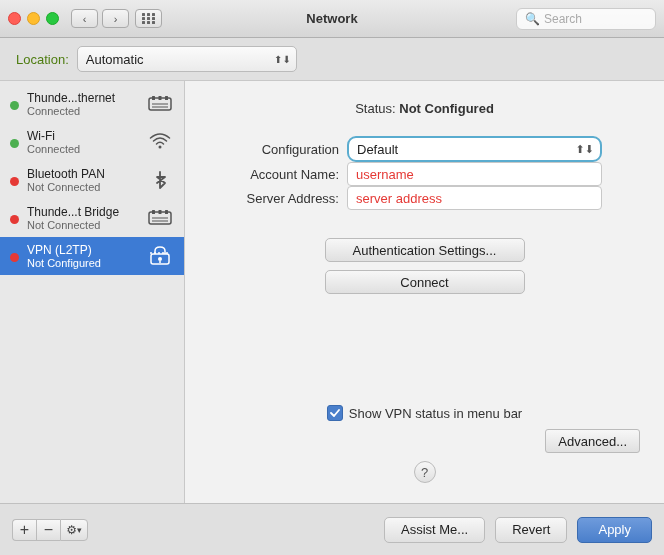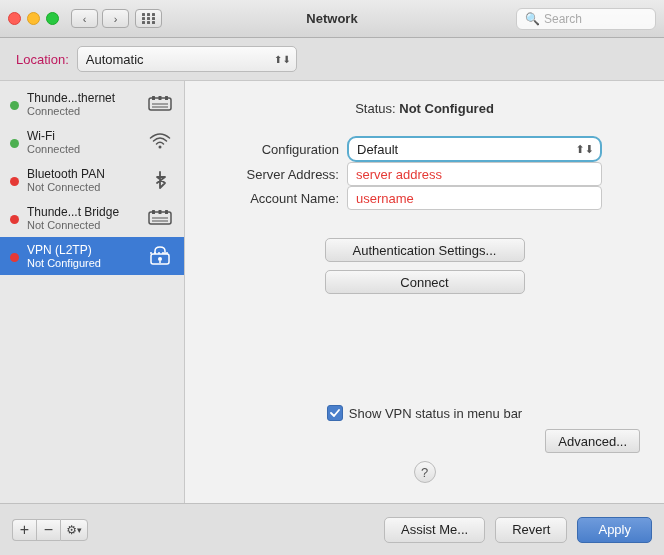--- a/index.html
+++ b/index.html
@@ -114,21 +114,21 @@
     
     .location-bar {
       background: #e0e0e0;
       padding: 8px 16px;
       display: flex;
       align-items: center;
       border-bottom: 1px solid #c8c8c8;
     }
     .location-label {
       font-size: 13px;
-      color: #be185d;
+      color: #4d7c0f;
       margin-right: 8px;
     }
     .location-select-wrapper {
       position: relative;
       display: inline-flex;
       align-items: center;
     }
     .location-select-wrapper select {
       width: 220px;
       height: 26px;
@@ -605,27 +605,27 @@
         <span class="form-label">Configuration</span>
         <div class="config-select-wrapper">
           <select class="config-select">
             <option>Default</option>
           </select>
           <span class="select-arrow" style="color:#555; font-size:11px; right:8px; position:absolute; pointer-events:none;">⬆⬇</span>
         </div>
       </div>
 
       <div class="form-row">
+        <span class="form-label">Account Name:</span>
+        <input type="text" class="text-input username" value="username" style="">
+      </div>
+
+      <div class="form-row">
         <span class="form-label">Server Address:</span>
         <input type="text" class="text-input server" value="server address" style="">
-      </div>
-
-      <div class="form-row">
-        <span class="form-label">Account Name:</span>
-        <input type="text" class="text-input username" value="username" style="">
       </div>
 
     </div>
 
     <div class="button-row">
       <button class="mac-button">Authentication Settings...</button>
       <button class="mac-button">Connect</button>
     </div>
 
     <div class="right-bottom">

